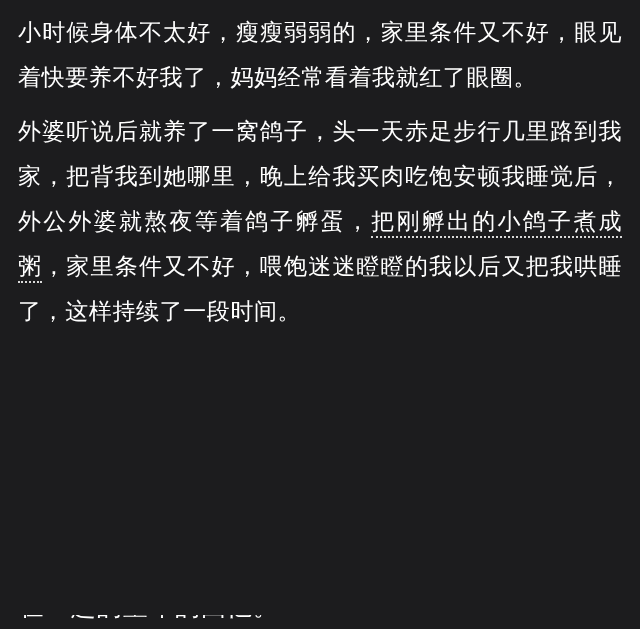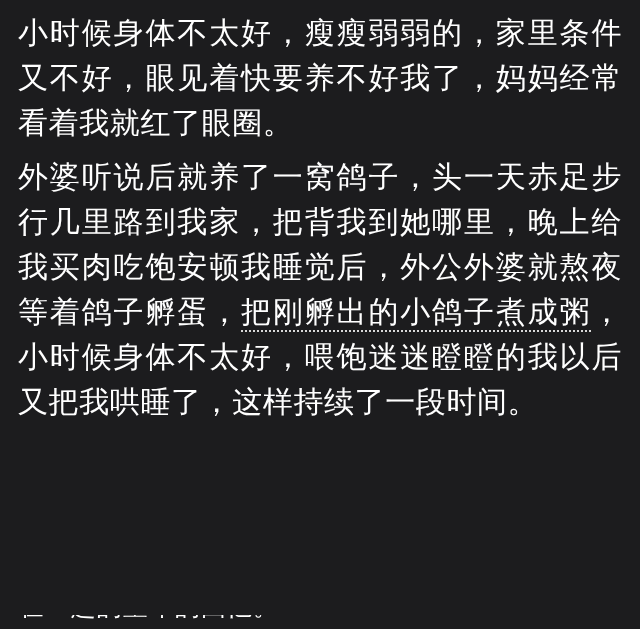--- a/index.html
+++ b/index.html
@@ -16,21 +16,21 @@
   #page {
     position: relative;
     width: 640px;
     height: 629px;
     background: #1c1c1e;
     box-sizing: border-box;
     padding: 10px 18px 0 18px;
   }
   .para {
     color: #ffffff;
-    font-size: 30px;
+    font-size: 23px;
     line-height: 45px;
     letter-spacing: 0.6px;
     text-align: justify;
     text-justify: inter-ideograph;
     margin: 0 0 9px 0;
     word-break: break-all;
   }
   .dot-underline {
     border-bottom: 2px dotted #d8d8d8;
     padding-bottom: 2px;
@@ -52,20 +52,20 @@
     margin-top: -31px;
   }
 </style>
 </head>
 <body>
 
 <div id="page">
 
   <p class="para">小时候身体不太好，瘦瘦弱弱的，家里条件又不好，眼见着快要养不好我了，妈妈经常看着我就红了眼圈。</p>
 
-  <p class="para"><span>外婆听说后就养了一窝鸽子，头一天赤足步行几里路到我家，把背我到她哪里，晚上给我买肉吃饱安顿我睡觉后，外公外婆就熬夜等着鸽子孵蛋，</span><span class="dot-underline">把刚孵出的小鸽子煮成粥</span><span>，小时候身体不太好，喂饱迷迷瞪瞪的我以后又把我哄睡了，这样持续了一段时间。</span></p>
+  <p class="para"><span>外婆听说后就养了一窝鸽子，头一天赤足步行几里路到我家，把背我到她哪里，晚上给我买肉吃饱安顿我睡觉后，外公外婆就熬夜等着鸽子孵蛋，</span><span class="dot-underline">把刚孵出的小鸽子煮成粥</span><span>，家里条件又不好，喂饱迷迷瞪瞪的我以后又把我哄睡了，这样持续了一段时间。</span></p>
 
 
   <div class="clip">
       <span>在一起的童年的回忆。</span>
     </div>
 
 </div>
 
 </body></html>

